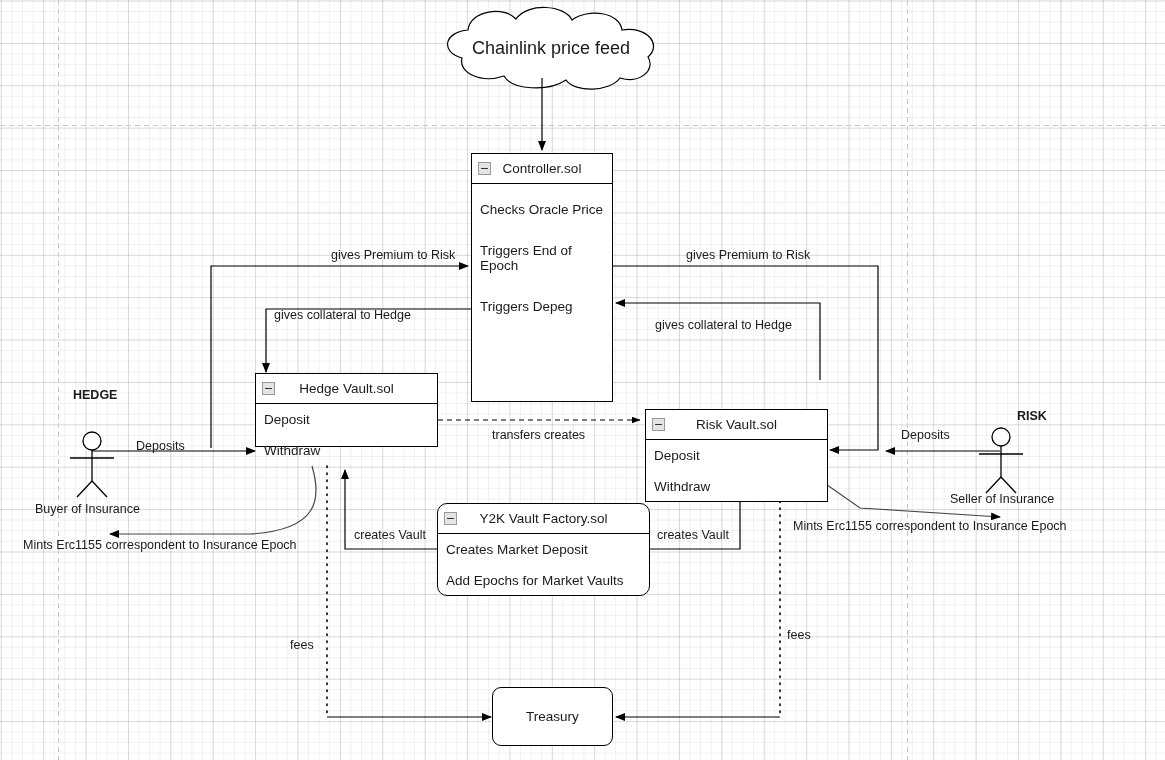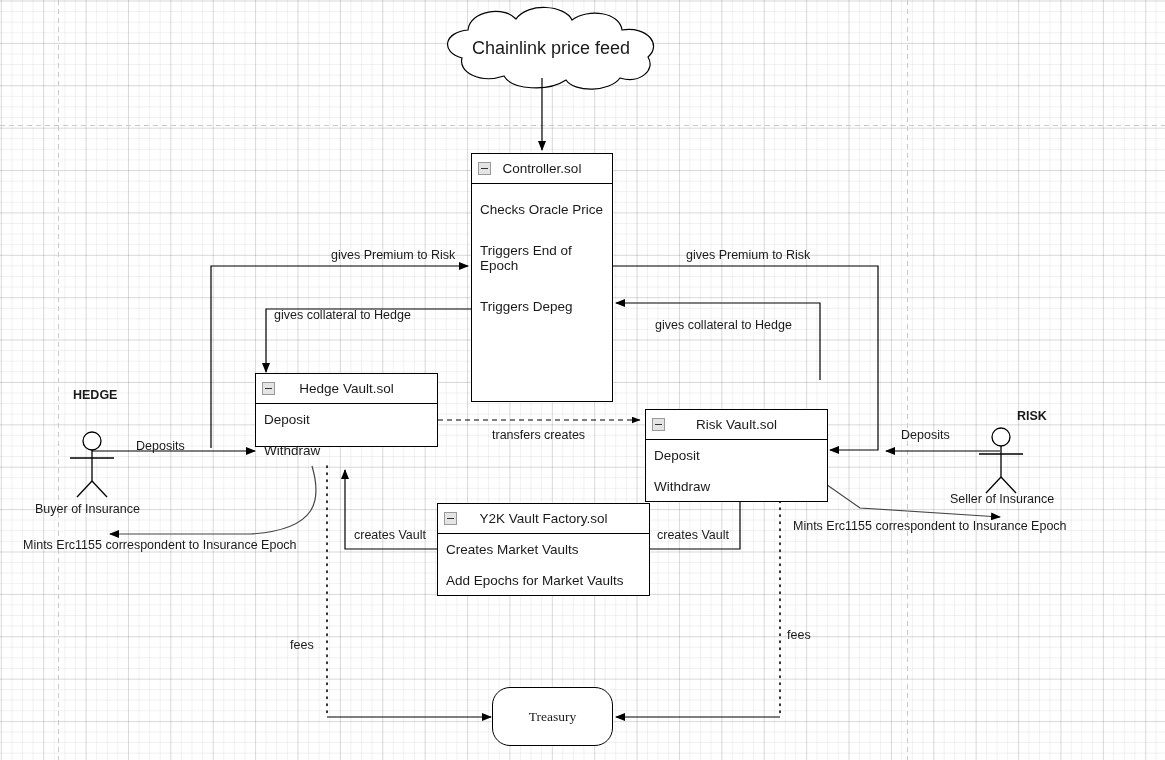--- a/index.html
+++ b/index.html
@@ -49,24 +49,24 @@
     font-size:13.5px;
     color:#1a1a1a;
     padding-left:8px;
     box-sizing:border-box;
     display:flex;align-items:center;
   }
   .plain-box{
     position:absolute;
     background:#ffffff;
     border:1px solid #000000;
-    border-radius:18px;
+    border-radius:9px;
     box-sizing:border-box;
     display:flex;align-items:center;justify-content:center;
-    font-size:13.5px;color:#1a1a1a;font-family:Liberation Serif, serif;
+    font-size:13.5px;color:#1a1a1a;
   }
   .edge-label{
     position:absolute;
     font-size:12.5px;
     color:#1a1a1a;
     white-space:nowrap;
     background:transparent;
   }
   .actor-label{
     position:absolute;
@@ -184,26 +184,26 @@
 
   <div class="uml-box" style="left:645px;top:373px;width:183px;height:93px;margin-top:36px;">
     <div class="uml-title">
       <span class="collapse-icon"></span>
       <span>Risk Vault.sol</span>
     </div>
     <div class="uml-row" style="height:31px;">Deposit</div>
     <div class="uml-row" style="height:31px;">Withdraw</div>
   </div>
 
-  <div class="uml-box" style="left:437px;top:503px;width:213px;height:93px;">
+  <div class="uml-box" style="left:437px;top:503px;width:213px;height:93px;border-radius:10px;">
     <div class="uml-title">
       <span class="collapse-icon"></span>
       <span>Y2K Vault Factory.sol</span>
     </div>
-    <div class="uml-row" style="height:31px;">Creates Market Vaults</div>
+    <div class="uml-row" style="height:31px;">Creates Market Deposit</div>
     <div class="uml-row" style="height:31px;">Add Epochs for Market Vaults</div>
   </div>
 
   <div class="plain-box" style="left:492px;top:687px;width:121px;height:59px;">
     <span>Treasury</span>
   </div>
 
   <div class="actor-label bold" style="left:73px;top:388px;text-align:center;">HEDGE</div>
   <div class="actor-label" style="left:35px;top:502px;">Buyer of Insurance</div>
   <div class="actor-label bold" style="left:988px;top:409px;margin-left:29px;">RISK</div>

